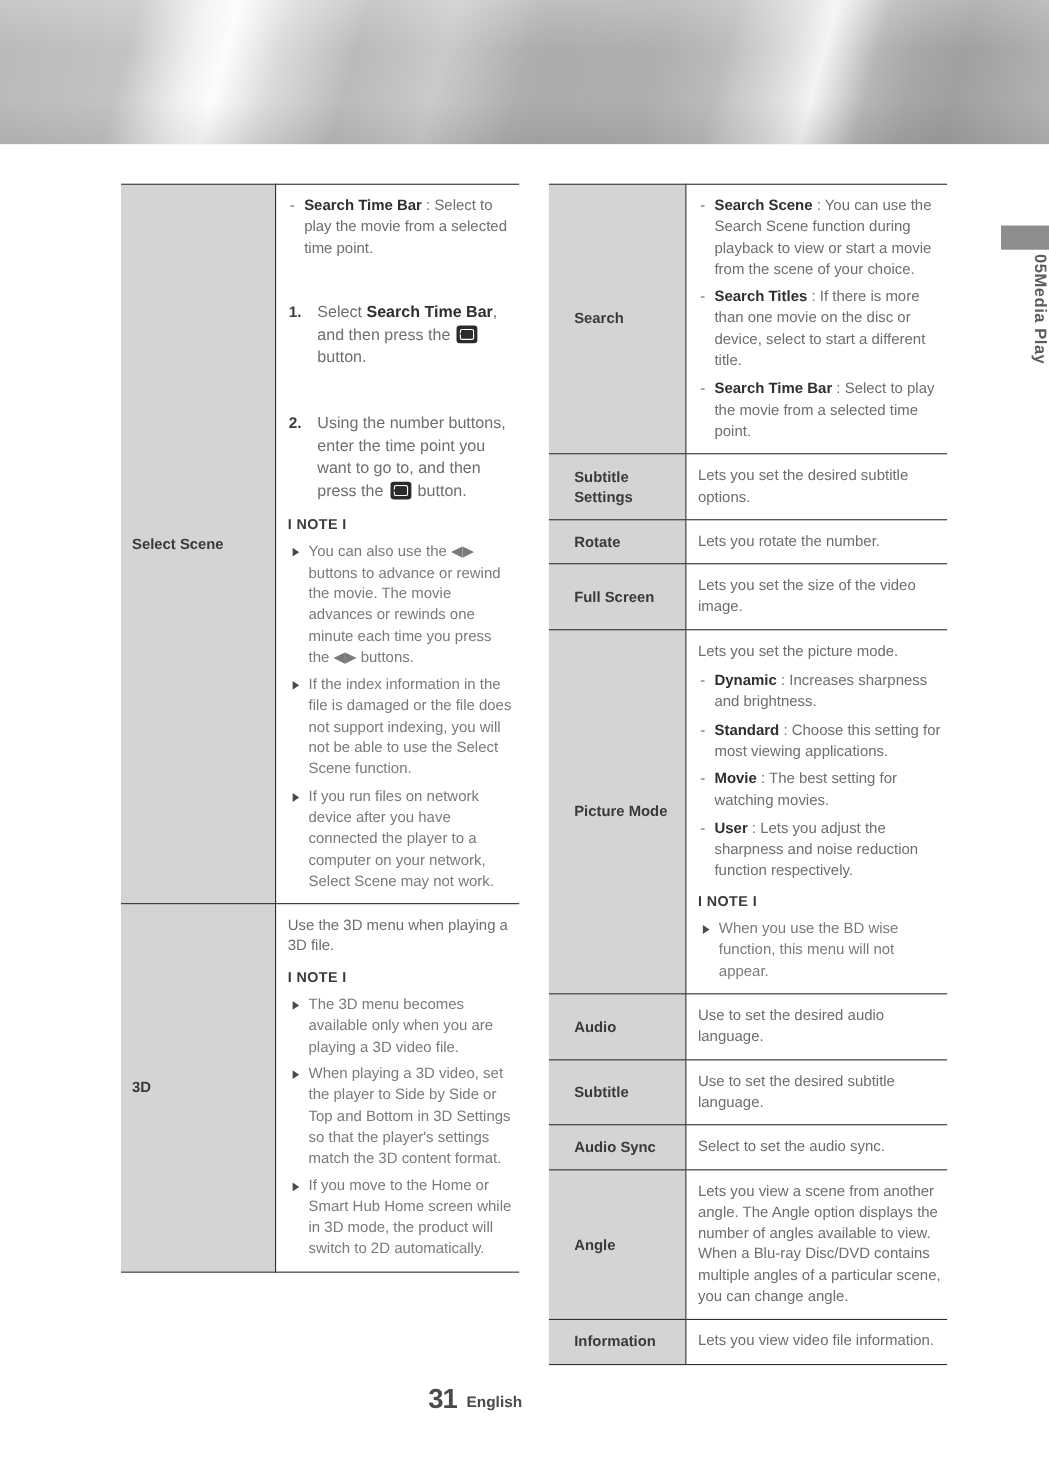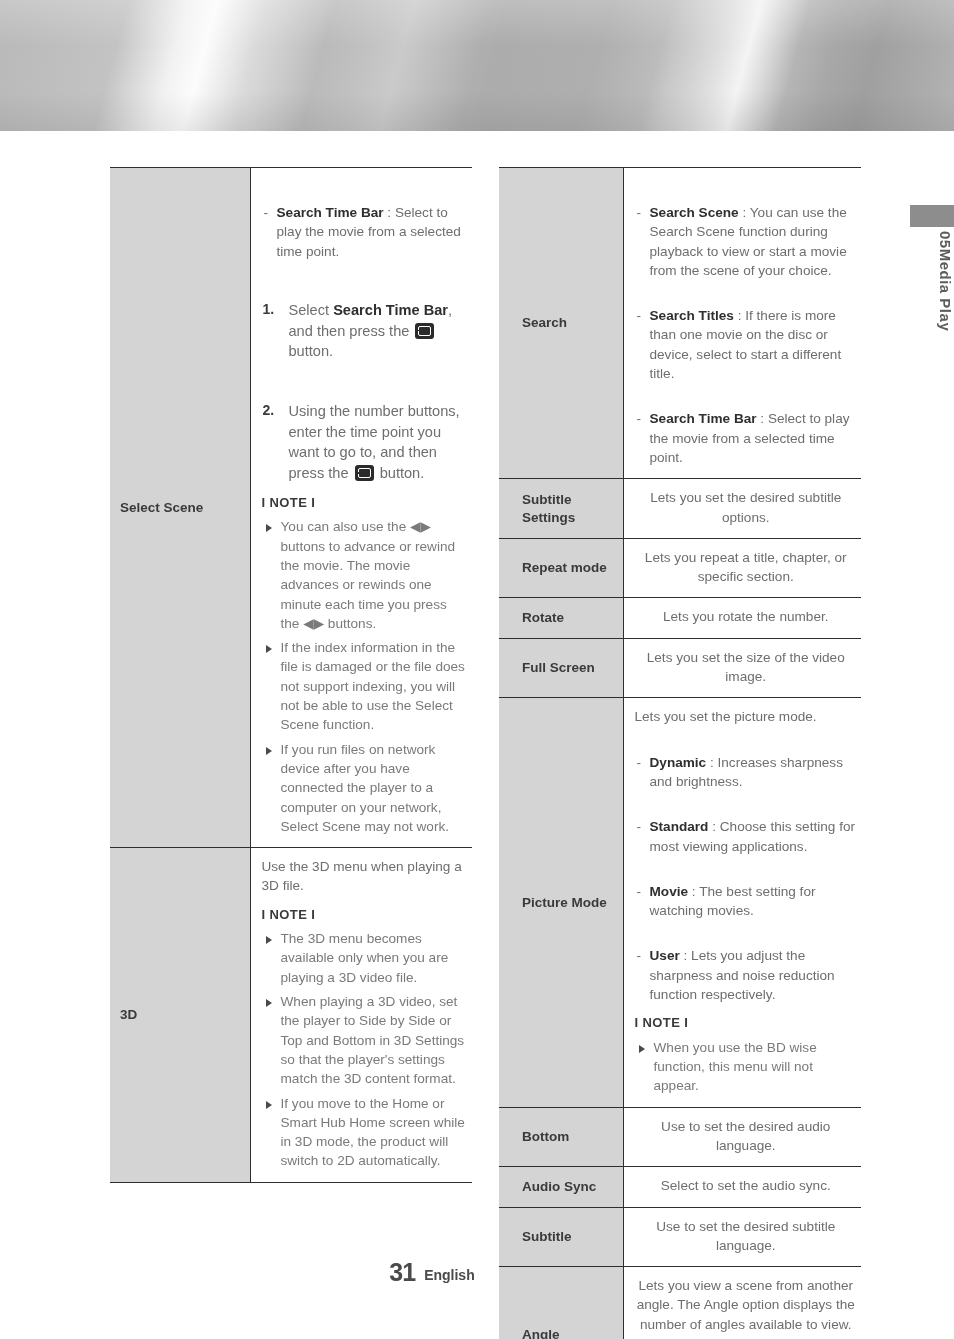--- a/index.html
+++ b/index.html
@@ -121,30 +121,29 @@
     font-size: 13.6px;
     line-height: 1.42;
     color: #6e6e6e;
   }
 
   
   table.spec tr + tr td { border-top: 1px solid #2e2e2e; }
 
   
   p.plain { margin: 0 0 8px 0; color: #6e6e6e; }
-  p.plain:last-child { margin-bottom: 0; text-align: center; }
+  p.plain:last-child { margin-bottom: 0; }
 
   
   ul.dash { list-style: none; margin: 0 0 0 0; }
   ul.dash > li {
     position: relative;
     padding-left: 15px;
     margin-bottom: 6px;
     color: #6e6e6e;
-    margin-top: 26px;
   }
   ul.dash > li:last-child { margin-bottom: 0; }
   ul.dash > li::before {
     content: "-";
     position: absolute;
     left: 2px; top: 0;
     color: #6e6e6e;
   }
 
   
@@ -318,26 +317,20 @@
         </td>
       </tr>
 
       <tr>
         <td class="label">Subtitle Settings</td>
         <td class="content">
           <p class="plain">Lets you set the desired subtitle options.</p>
         </td>
       </tr>
 
-      <tr>
-        <td class="label">Repeat mode</td>
-        <td class="content">
-          <p class="plain">Lets you repeat a title, chapter, or specific section.</p>
-        </td>
-      </tr>
 
       <tr>
         <td class="label">Rotate</td>
         <td class="content">
           <p class="plain">Lets you rotate the number.</p>
         </td>
       </tr>
 
       <tr>
         <td class="label">Full Screen</td>
@@ -357,47 +350,53 @@
             <li><b class="term">User</b><span> : </span><span>Lets you adjust the sharpness and noise reduction function respectively.</span></li>
           </ul>
           <div class="note-head">I NOTE I</div>
           <ul class="tri">
             <li>When you use the BD wise function, this menu will not appear.</li>
           </ul>
         </td>
       </tr>
 
       <tr>
-        <td class="label">Bottom</td>
+        <td class="label">Audio</td>
         <td class="content">
           <p class="plain">Use to set the desired audio language.</p>
         </td>
       </tr>
 
       <tr>
+        <td class="label">Subtitle</td>
+        <td class="content">
+          <p class="plain">Use to set the desired subtitle language.</p>
+        </td>
+      </tr>
+
+      <tr>
         <td class="label">Audio Sync</td>
         <td class="content">
           <p class="plain">Select to set the audio sync.</p>
         </td>
       </tr>
 
       <tr>
-        <td class="label">Subtitle</td>
-        <td class="content">
-          <p class="plain">Use to set the desired subtitle language.</p>
-        </td>
-      </tr>
-
-      <tr>
         <td class="label">Angle</td>
         <td class="content">
           <p class="plain">Lets you view a scene from another angle. The Angle option displays the number of angles available to view. When a Blu-ray Disc/DVD contains multiple angles of a particular scene, you can change angle.</p>
         </td>
       </tr>
 
+      <tr>
+        <td class="label">Information</td>
+        <td class="content">
+          <p class="plain">Lets you view video file information.</p>
+        </td>
+      </tr>
 
     </tbody>
       </table>
   </div>
 
   <div id="footer">
     <span id="page-number">31</span><span id="footer-lang">English</span>
   </div>
 
 </div>

